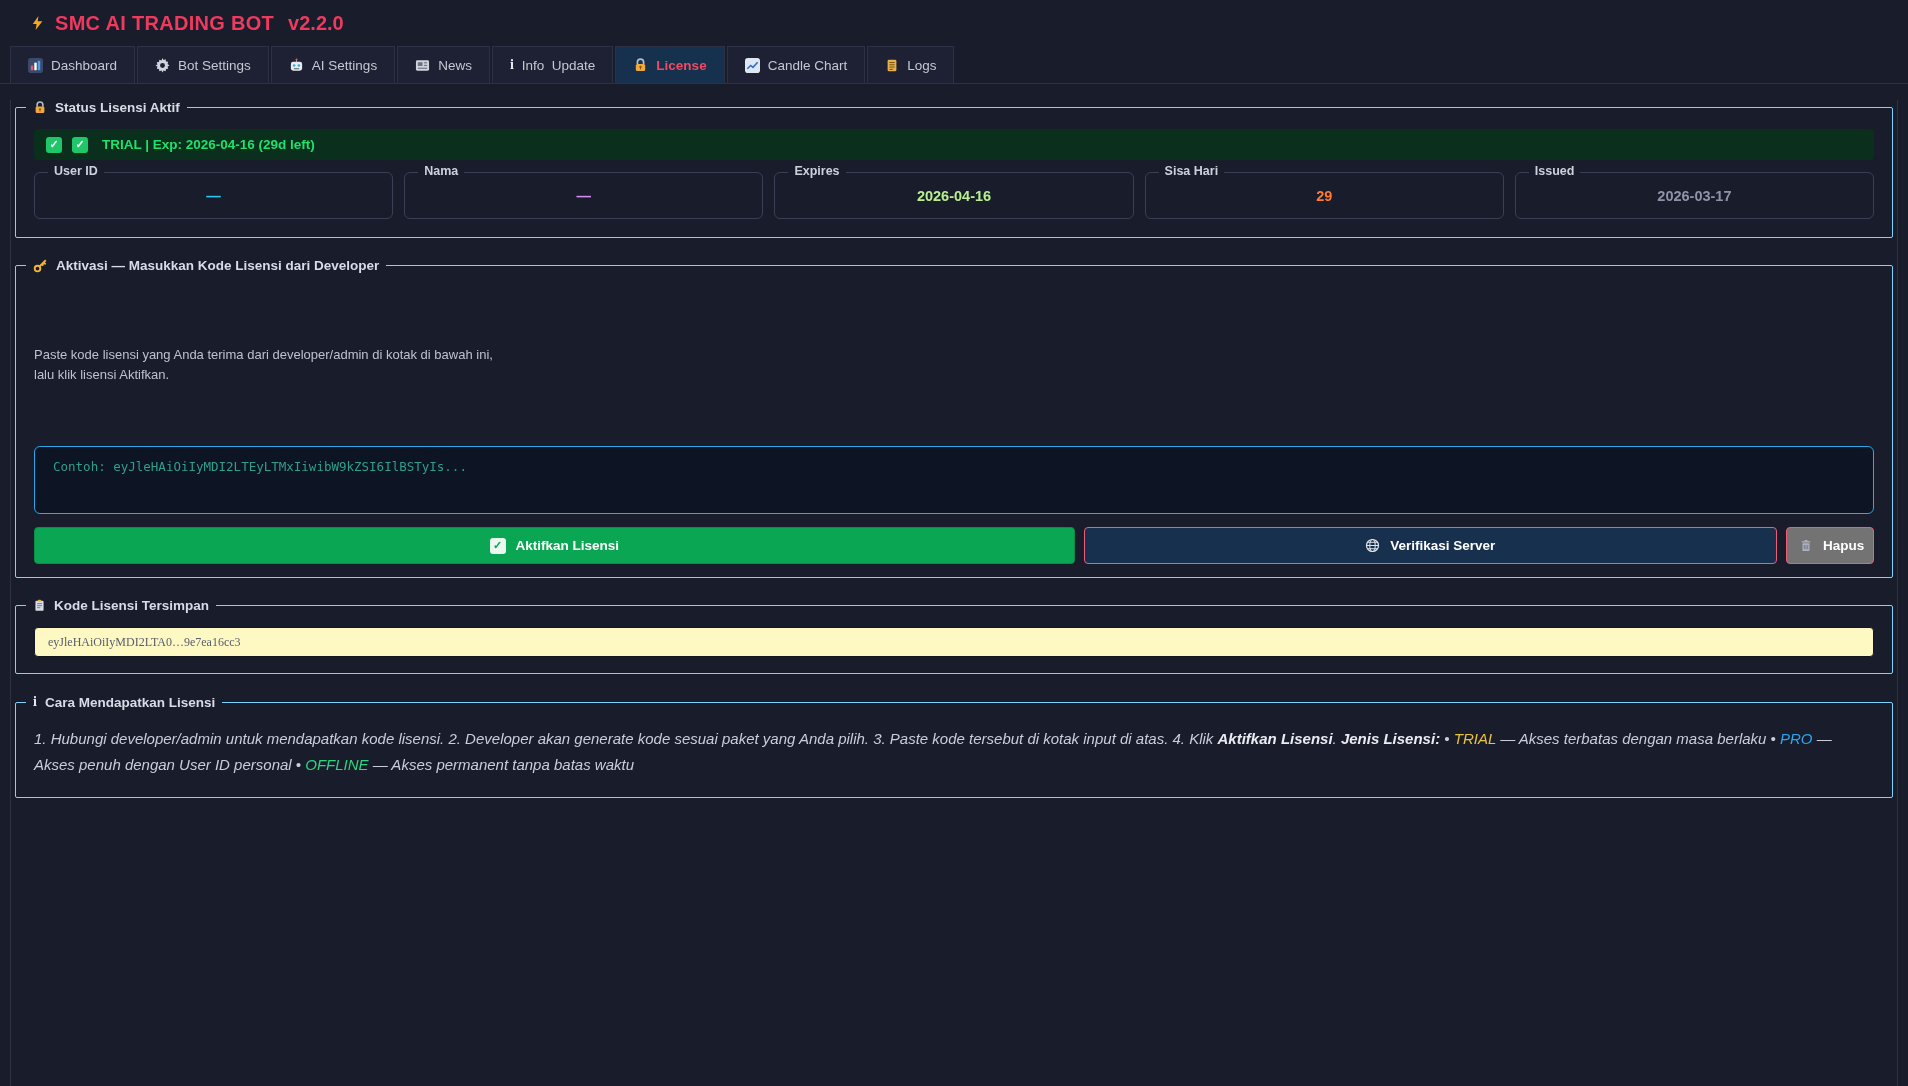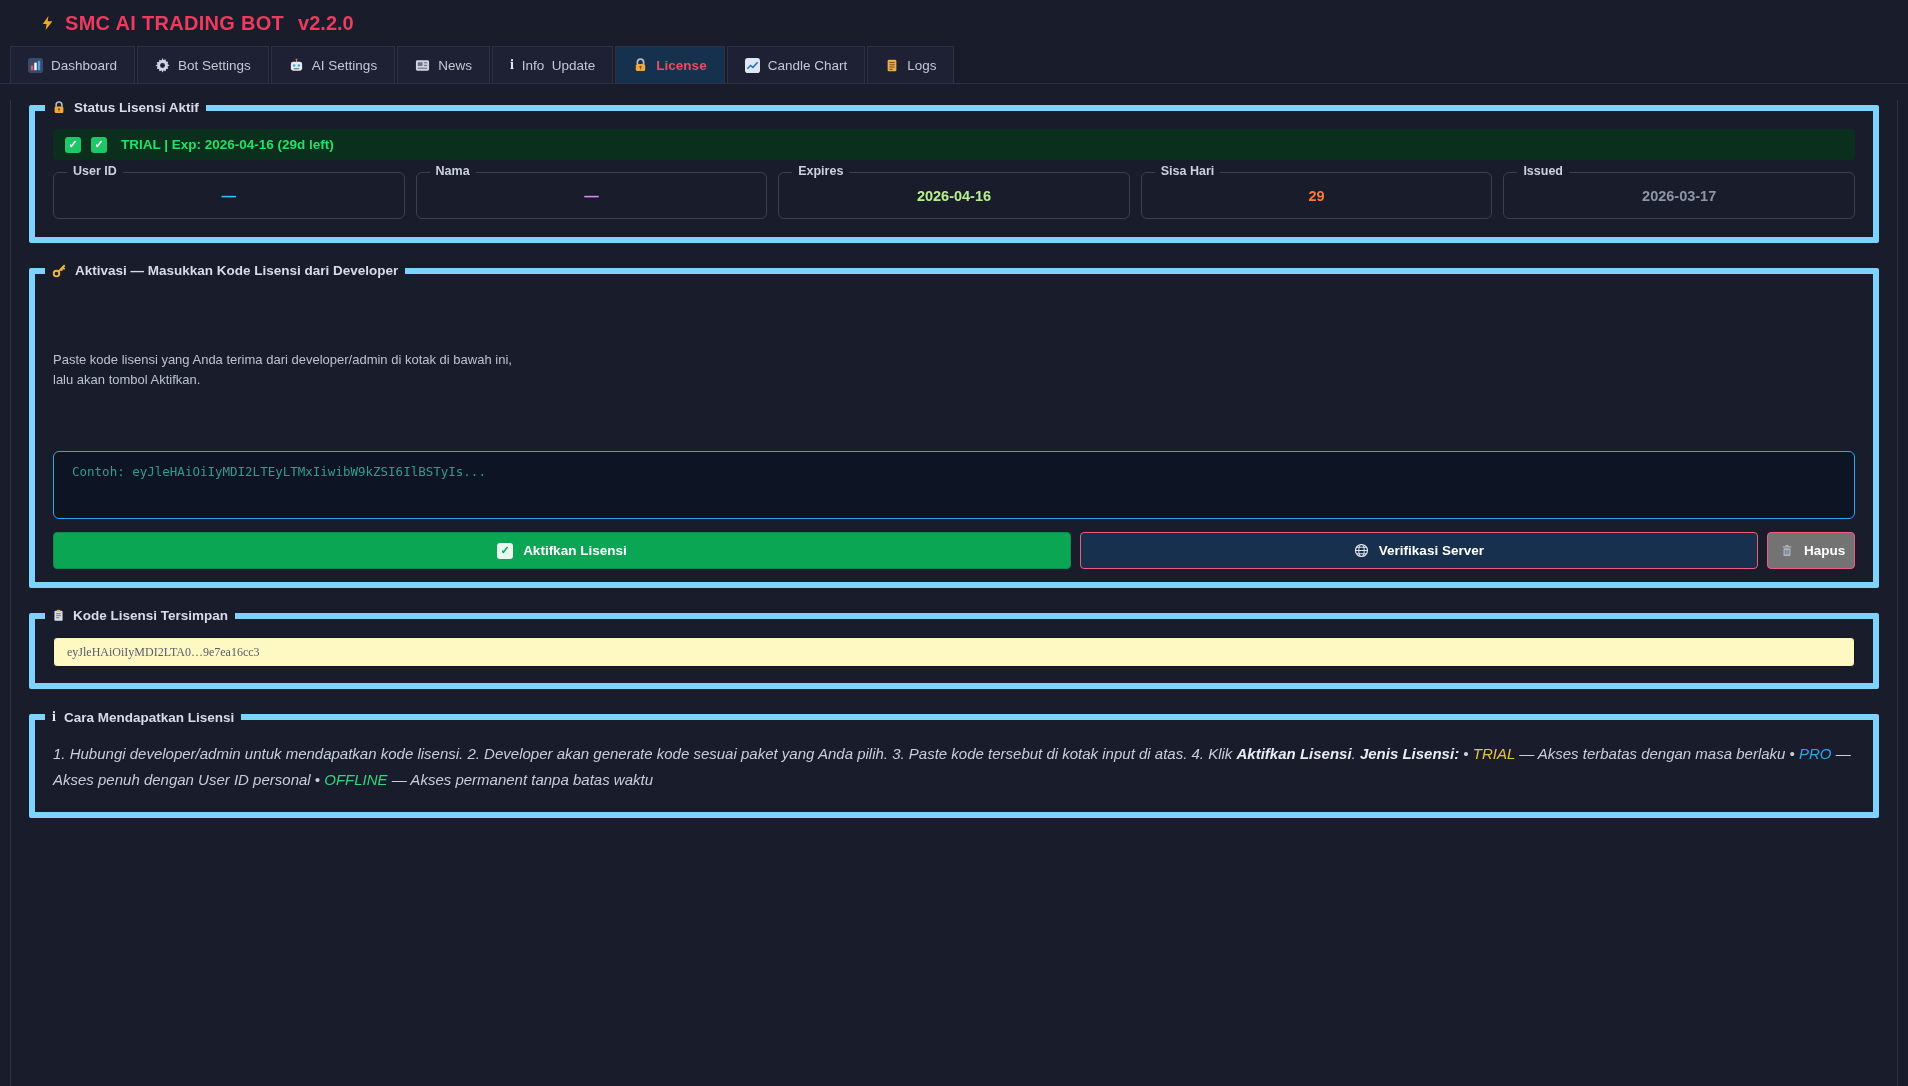--- a/index.html
+++ b/index.html
@@ -4,37 +4,37 @@
 <style>
   * { box-sizing: border-box; }
   html,body { margin:0; padding:0; }
   body {
     width:1908px; height:1086px; overflow:hidden;
     background:#191c2a;
     font-family:"Liberation Sans", sans-serif;
     color:#c9cedb;
   }
   
-  .header { height:46px; display:flex; align-items:center; padding-left:40px; }
+  .header { height:46px; display:flex; align-items:center; padding-left:30px; }
   .bolt { margin-right:10px; display:flex; }
   .app-title { color:#ee3a5e; font-size:20px; font-weight:bold; letter-spacing:.3px; white-space:pre; }
   .app-version { color:#ee3a5e; font-size:20px; font-weight:bold; margin-left:14px; }
   
   .tabbar { display:flex; align-items:stretch; height:38px; padding-left:10px; border-bottom:1px solid #2c3145; }
   .tab {
     display:flex; align-items:center; gap:8px; padding:0 17px; margin-right:2px;
     background:#1d2133; border:1px solid #2c3145; border-bottom:none;
     font-size:13.5px; color:#c3c8d4; cursor:pointer; white-space:pre;
   }
   .tab.active { background:#15314e; color:#f04a62; font-weight:bold; }
   .i-glyph { font-weight:bold; font-size:14px; color:#e7eaf0; font-family:"Liberation Serif", serif; }
   .tab .icon, legend .icon, .btn .icon { display:flex; align-items:center; }
   
   .main-panel { margin:0 10px; height:995px; border:1px solid #2c3145; border-top:none; }
-  fieldset.group { border:6px solid #7dd3fc; border-radius:2px; margin:16px 18px 20px; padding:0; }
+  fieldset.group { border:1px solid #7dd3fc; border-radius:2px; margin:16px 4px 20px; padding:0; }
   fieldset.group legend {
     display:flex; align-items:center; gap:8px; margin-left:10px; padding:0 7px;
     color:#d8dce8; font-size:13.5px; font-weight:bold;
   }
   
   .banner {
     margin:14px 18px 12px; height:31px; display:flex; align-items:center;
     padding-left:12px; background:#0a2f1d; border-radius:4px;
   }
   .check-green {
@@ -243,21 +243,21 @@
       <span class="icon">
         <svg width="15" height="15" viewBox="0 0 16 16">
             <circle cx="4.8" cy="11.2" r="3" fill="none" stroke="#f2b63c" stroke-width="2"></circle>
             <path d="M7.2 8.8 L13.6 2.4 M11.4 4.6 l2.1 2.1 M9.6 6.4 l1.6 1.6" stroke="#f2b63c" stroke-width="1.9" fill="none"></path>
           </svg>
       </span>
       <span>Aktivasi — Masukkan Kode Lisensi dari Developer</span>
     </legend>
     <div class="act-desc">
       <div>Paste kode lisensi yang Anda terima dari developer/admin di kotak di bawah ini,</div>
-      <div>lalu akan tombol Aktifkan.</div>
+      <div>lalu klik lisensi Aktifkan.</div>
     </div>
     <textarea class="license-input" placeholder="Contoh: eyJleHAiOiIyMDI2LTEyLTMxIiwibW9kZSI6IlBSTyIs..." style=""></textarea>
     <div class="btn-row">
       <div class="btn btn-activate">
         <span class="check-white">✓</span>
         <span class="btn-label">Aktifkan Lisensi</span>
       </div>
       <div class="btn btn-verify">
         <span class="icon">
           <svg width="15" height="15" viewBox="0 0 16 16">

